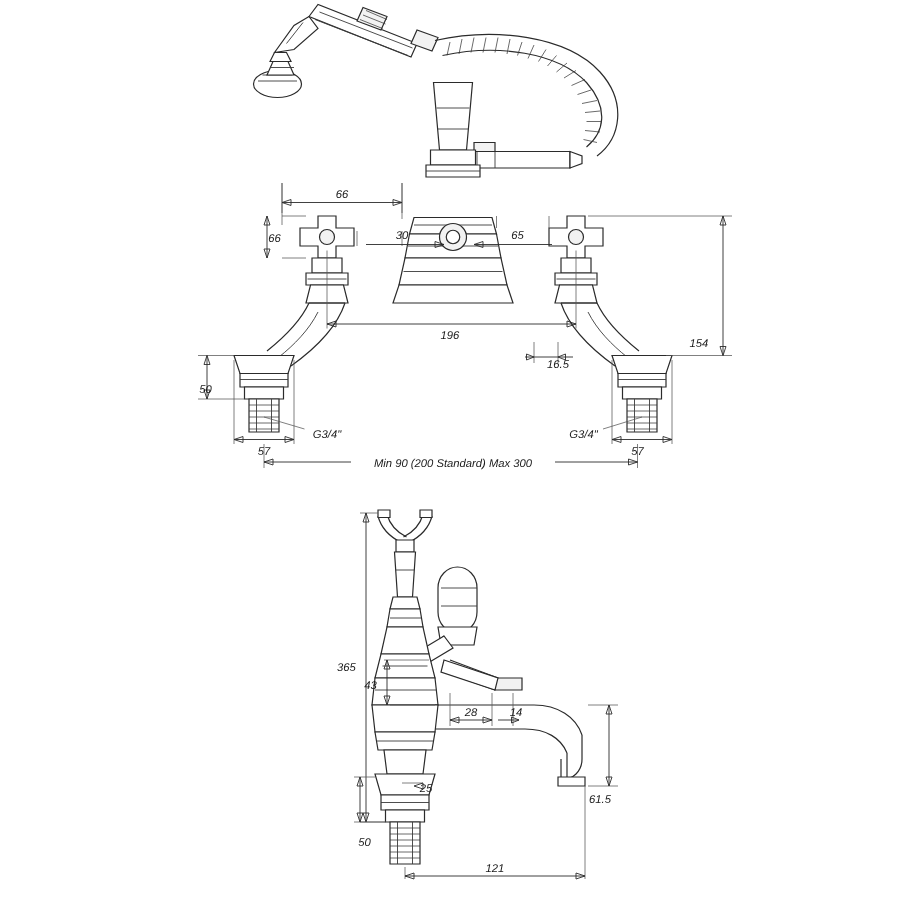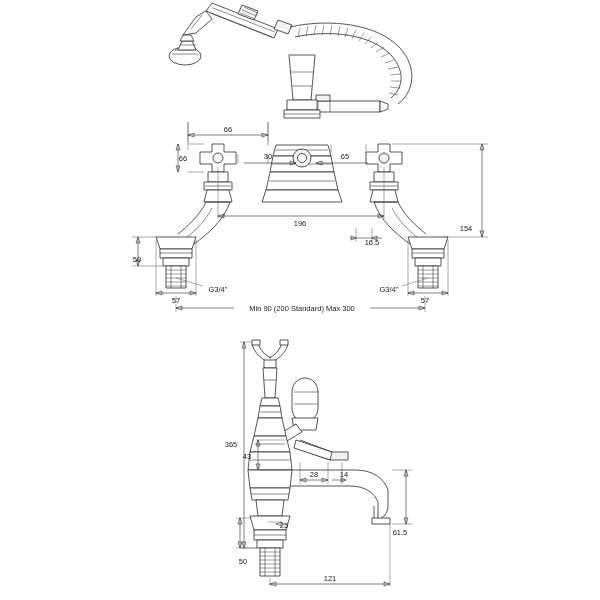--- a/index.html
+++ b/index.html
@@ -11,20 +11,21 @@
     width: 600px;
     height: 600px;
     font-family: "Liberation Sans", sans-serif;
     color: #1a1a1a;
     overflow: hidden;
   }
   #stage {
     position: relative;
     width: 600px;
     height: 424px;
+    font-style: italic;
   }
   svg.drawing {
     position: absolute;
     left: 0;
     top: 0;
     width: 600px;
     height: 600px;
   }
   .ln { stroke: #2b2b2b; stroke-width: 0.8; fill: none; }
   .ln-thin { stroke: #3a3a3a; stroke-width: 0.6; fill: none; }

